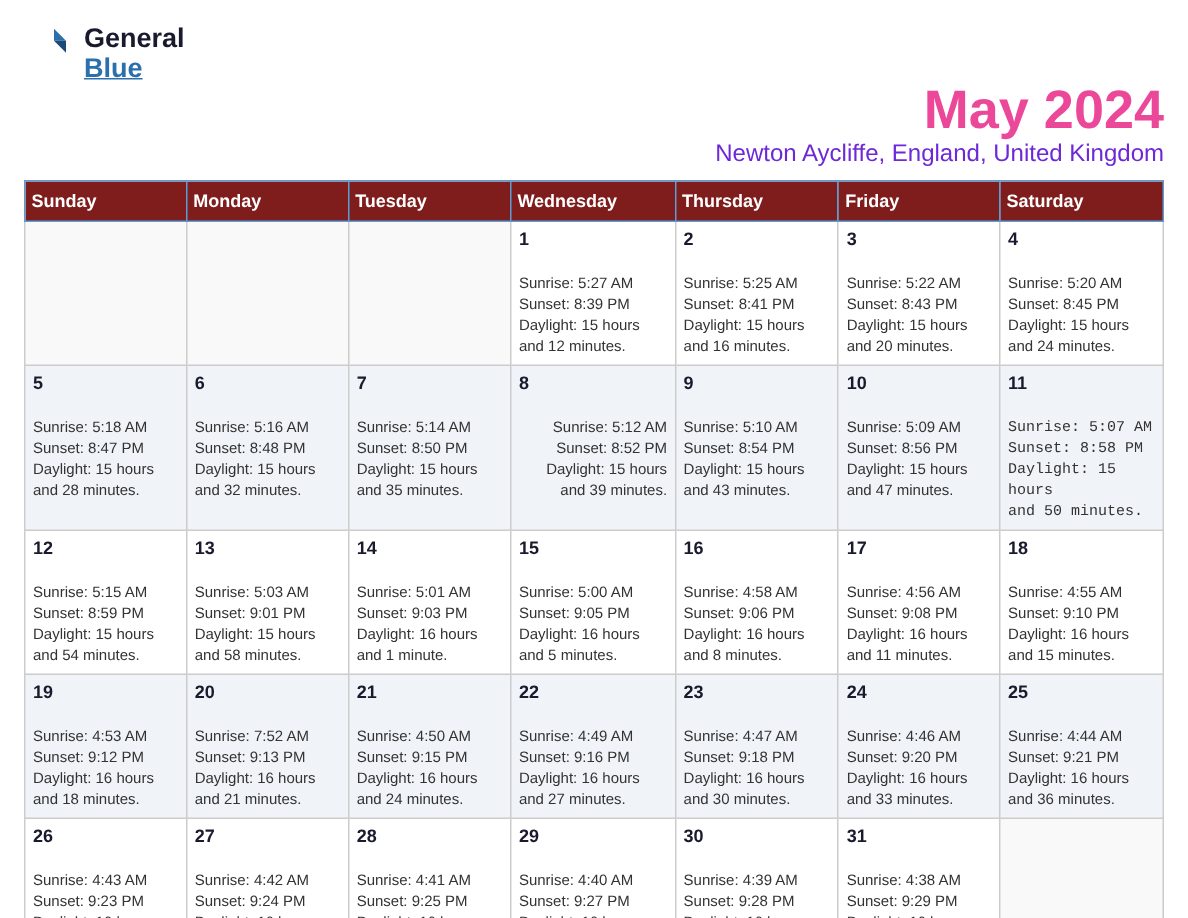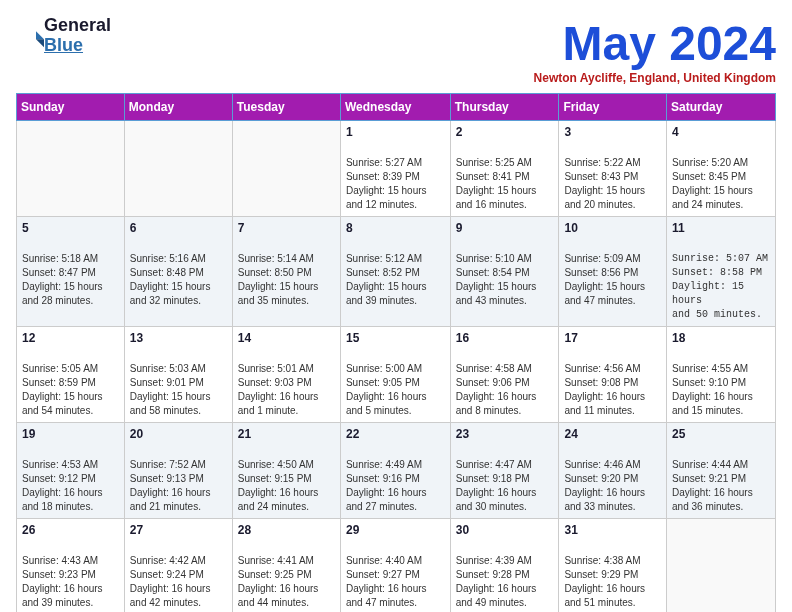--- a/index.html
+++ b/index.html
@@ -11,21 +11,22 @@
       padding: 16px;
     }
     .header-area {
       display: flex;
       justify-content: space-between;
       align-items: flex-start;
       margin-bottom: 8px;
     }
     .logo {
       display: flex;
-      align-items: flex-end;
+      align-items: flex-start;
+      gap: 12px;
     }
     .logo-text {
       display: flex;
       flex-direction: column;
       line-height: 1.1;
     }
     .logo-general {
       font-size: 18px;
       font-weight: bold;
       color: #1a1a2e;
@@ -38,36 +39,37 @@
     }
     .logo-icon {
       width: 24px;
       height: 24px;
       margin-left: 4px;
     }
     .title-area {
       text-align: right;
     }
     .month-title {
-      font-size: 48px;
-      font-weight: bold;
-      color: #1d4ed8;
+      font-size: 36px;
+      font-weight: bold;
+      color: #ec4899;
+      margin-top: 36px;
     }
     .location-title {
-      font-size: 12px;
-      color: #b91c1c;
-      font-weight: bold;
+      font-size: 16px;
+      color: #6d28d9;
+      font-weight: normal;
     }
     .calendar-table {
       width: 100%;
       border-collapse: collapse;
       font-size: 11px;
     }
     .calendar-table th {
-      background-color: #a21caf;
+      background-color: #7f1d1d;
       color: #fff;
       padding: 6px 4px;
       text-align: left;
       font-size: 12px;
       font-weight: bold;
       border: 1px solid #5a9dd5;
     }
     .calendar-table td {
       border: 1px solid #ccc;
       vertical-align: top;
@@ -182,21 +184,21 @@
         </td>
         <td>
           <span class="day-number">7</span>
           <div class="day-info" style="white-space: pre-line;">Sunrise: 5:14 AM
 Sunset: 8:50 PM
 Daylight: 15 hours
 and 35 minutes.</div>
         </td>
         <td>
           <span class="day-number">8</span>
-          <div class="day-info" style="white-space: pre-line;">Sunrise: 5:12 AM
+          <div class="day-info" style="white-space: pre-line; text-align: right;">Sunrise: 5:12 AM
 Sunset: 8:52 PM
 Daylight: 15 hours
 and 39 minutes.</div>
         </td>
         <td>
           <span class="day-number">9</span>
           <div class="day-info" style="white-space: pre-line;">Sunrise: 5:10 AM
 Sunset: 8:54 PM
 Daylight: 15 hours
 and 43 minutes.</div>
@@ -212,21 +214,21 @@
           <span class="day-number">11</span>
           <div class="day-info" style="white-space: pre-line; font-family: Liberation Mono, monospace;">Sunrise: 5:07 AM
 Sunset: 8:58 PM
 Daylight: 15 hours
 and 50 minutes.</div>
         </td>
       </tr>
       <tr>
         <td>
           <span class="day-number">12</span>
-          <div class="day-info" style="white-space: pre-line;">Sunrise: 5:05 AM
+          <div class="day-info" style="white-space: pre-line;">Sunrise: 5:15 AM
 Sunset: 8:59 PM
 Daylight: 15 hours
 and 54 minutes.</div>
         </td>
         <td>
           <span class="day-number">13</span>
           <div class="day-info" style="white-space: pre-line;">Sunrise: 5:03 AM
 Sunset: 9:01 PM
 Daylight: 15 hours
 and 58 minutes.</div>

